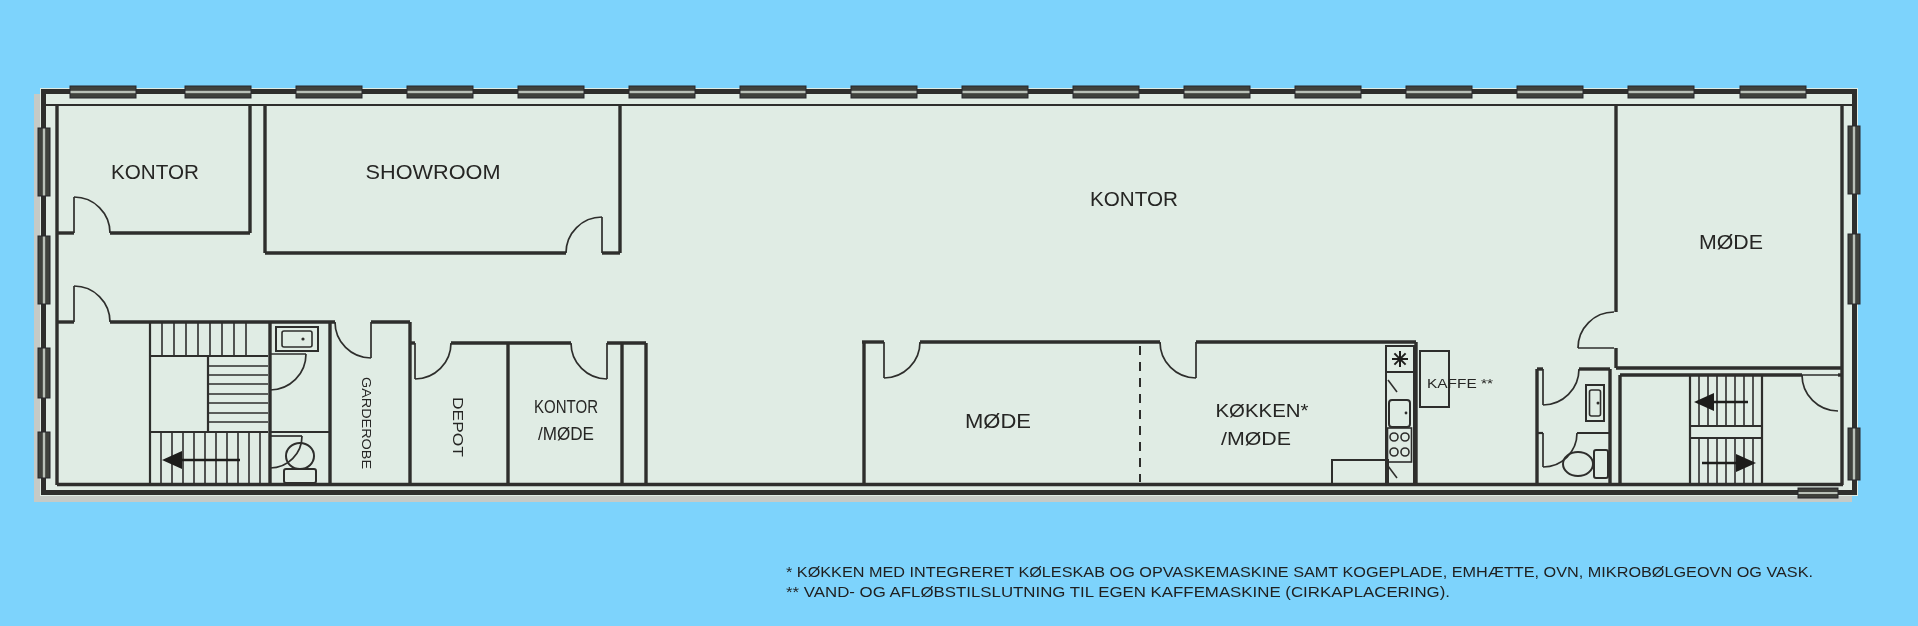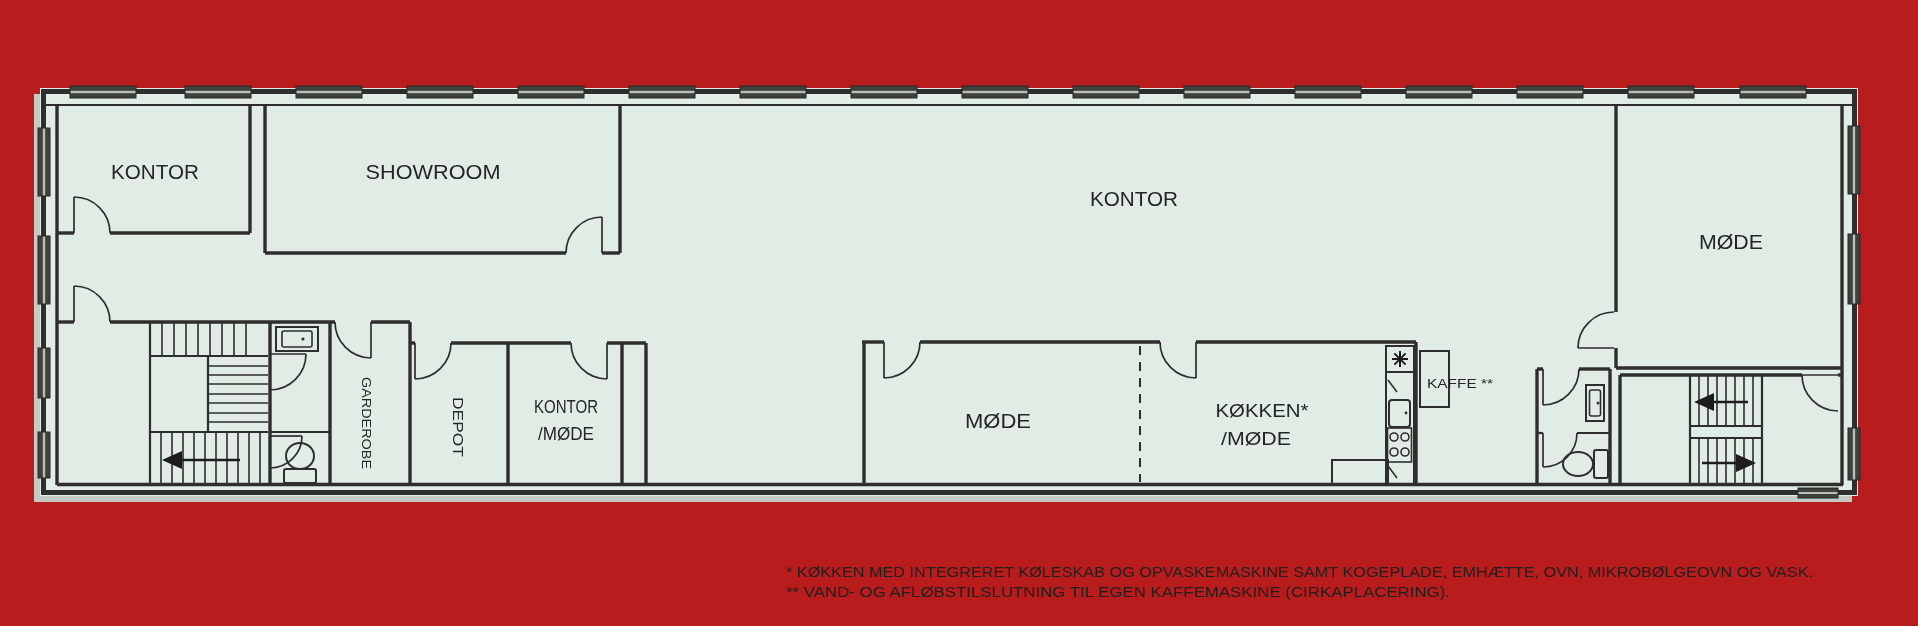--- a/index.html
+++ b/index.html
@@ -1,16 +1,16 @@
 <!DOCTYPE html>
 <html><head>
 <meta charset="utf-8">
 <style>
   html,body{margin:0;padding:0;background:#ffffff;width:1918px;height:626px;overflow:hidden;}
-  #canvas{position:relative;width:1918px;height:626px;background:#b91c1c;}
+  #canvas{position:relative;width:1918px;height:626px;background:#7dd3fc;}
   svg{position:absolute;left:0;top:0;}
   .wall{stroke:#2e2e2c;fill:none;stroke-width:3.4;stroke-linecap:butt;}
   .wallx{stroke:#2e2e2c;fill:none;stroke-width:5;}
   .wall2{stroke:#2e2e2c;fill:none;stroke-width:2.2;}
   .thin{stroke:#2e2e2c;fill:none;stroke-width:1.6;}
   .door{stroke:#2e2e2c;fill:none;stroke-width:1.7;}
   .dash{stroke:#2e2e2c;stroke-width:2;stroke-dasharray:9 7;fill:none;}
   .fix{stroke:#2e2e2c;fill:none;stroke-width:2;}
   .win{stroke:#26272a;stroke-width:1;}
   .arrowline{stroke:#1d1d1b;stroke-width:2.4;fill:none;}

